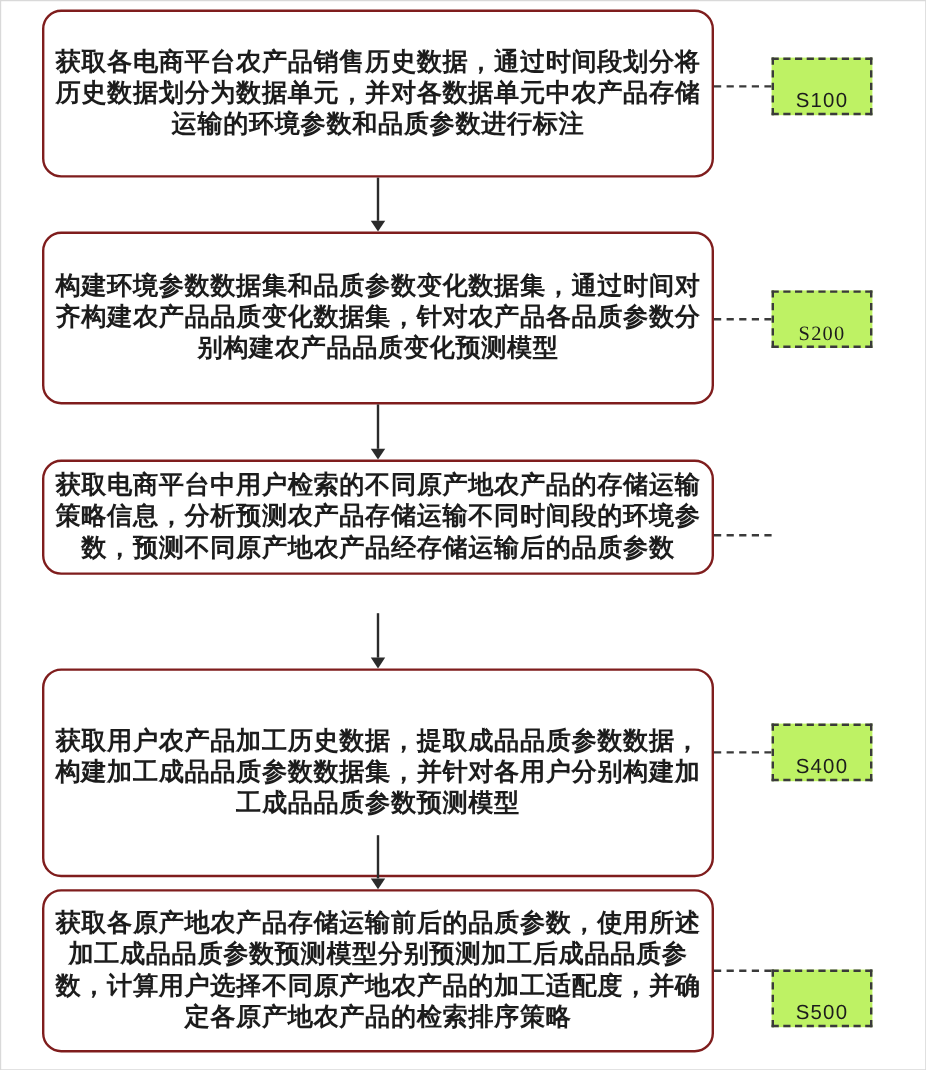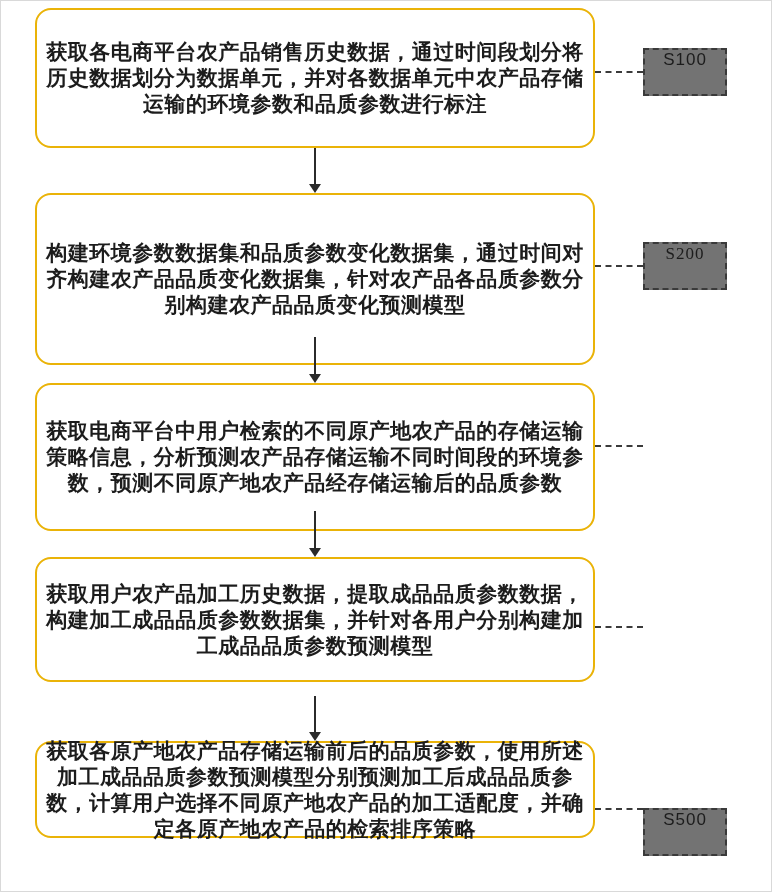--- a/index.html
+++ b/index.html
@@ -14,21 +14,21 @@
     height: 892px;
     background: #ffffff;
     box-shadow: inset 0 0 0 1px #d9d9d9;
     overflow: hidden;
   }
   .step-box {
     position: absolute;
     left: 35px;
     width: 560px;
     box-sizing: border-box;
-    border: 2px solid #eab308;
+    border: 2px solid #7f1d1d;
     border-radius: 16px;
     background: #ffffff;
     display: flex;
     align-items: center;
     justify-content: center;
     padding: 6px 9px;
   }
   .step-text {
     white-space: pre-line;
     text-align: center;
@@ -60,23 +60,23 @@
     height: 0;
     border-top: 2px dashed #3a3a3a;
   }
   .step-label {
     position: absolute;
     left: 643px;
     width: 84px;
     height: 48px;
     box-sizing: border-box;
     border: 2px dashed #3a3a3a;
-    background: #737373;
+    background: #bef264;
     display: flex;
-    align-items: flex-start;
+    align-items: flex-end;
     justify-content: center;
   }
   .step-label span {
     font-size: 17px;
     color: #1c1c1c;
     letter-spacing: 1px;
   }
 </style>
 </head>
 <body>
@@ -88,51 +88,54 @@
 历史数据划分为数据单元，并对各数据单元中农产品存储
 运输的环境参数和品质参数进行标注</div>
   </div>
   <div class="connector" style="top:71px;"></div>
   <div class="step-label" style="top:48px;">
     <span>S100</span>
   </div>
   <div class="arrow-line" style="top:148px;height:36px;"></div>
   <div class="arrow-head" style="top:184px;"></div>
 
-  <div class="step-box" style="top:193px;height:172px;">
+  <div class="step-box" style="top:193px;height:144px;">
     <div class="step-text">构建环境参数数据集和品质参数变化数据集，通过时间对
 齐构建农产品品质变化数据集，针对农产品各品质参数分
 别构建农产品品质变化预测模型</div>
   </div>
   <div class="connector" style="top:265px;"></div>
   <div class="step-label" style="top:242px;font-family:Liberation Serif, serif;">
     <span>S200</span>
   </div>
   <div class="arrow-line" style="top:337px;height:37px;"></div>
   <div class="arrow-head" style="top:374px;"></div>
 
-  <div class="step-box" style="top:383px;height:148px;">
+  <div class="step-box" style="top:383px;height:96px;">
     <div class="step-text">获取电商平台中用户检索的不同原产地农产品的存储运输
 策略信息，分析预测农产品存储运输不同时间段的环境参
 数，预测不同原产地农产品经存储运输后的品质参数</div>
   </div>
   <div class="connector" style="top:445px;"></div>
   <div class="arrow-line" style="top:511px;height:37px;"></div>
   <div class="arrow-head" style="top:548px;"></div>
 
-  <div class="step-box" style="top:557px;height:125px;">
+  <div class="step-box" style="top:557px;height:174px;">
     <div class="step-text">获取用户农产品加工历史数据，提取成品品质参数数据，
 构建加工成品品质参数数据集，并针对各用户分别构建加
 工成品品质参数预测模型</div>
   </div>
   <div class="connector" style="top:626px;"></div>
+  <div class="step-label" style="top:603px;">
+    <span>S400</span>
+  </div>
   <div class="arrow-line" style="top:696px;height:36px;"></div>
   <div class="arrow-head" style="top:732px;"></div>
 
-  <div class="step-box" style="top:741px;height:97px;">
+  <div class="step-box" style="top:741px;height:136px;">
     <div class="step-text">获取各原产地农产品存储运输前后的品质参数，使用所述
 加工成品品质参数预测模型分别预测加工后成品品质参
 数，计算用户选择不同原产地农产品的加工适配度，并确
 定各原产地农产品的检索排序策略</div>
   </div>
   <div class="connector" style="top:808px;"></div>
   <div class="step-label" style="top:808px;">
     <span>S500</span>
   </div>
 

